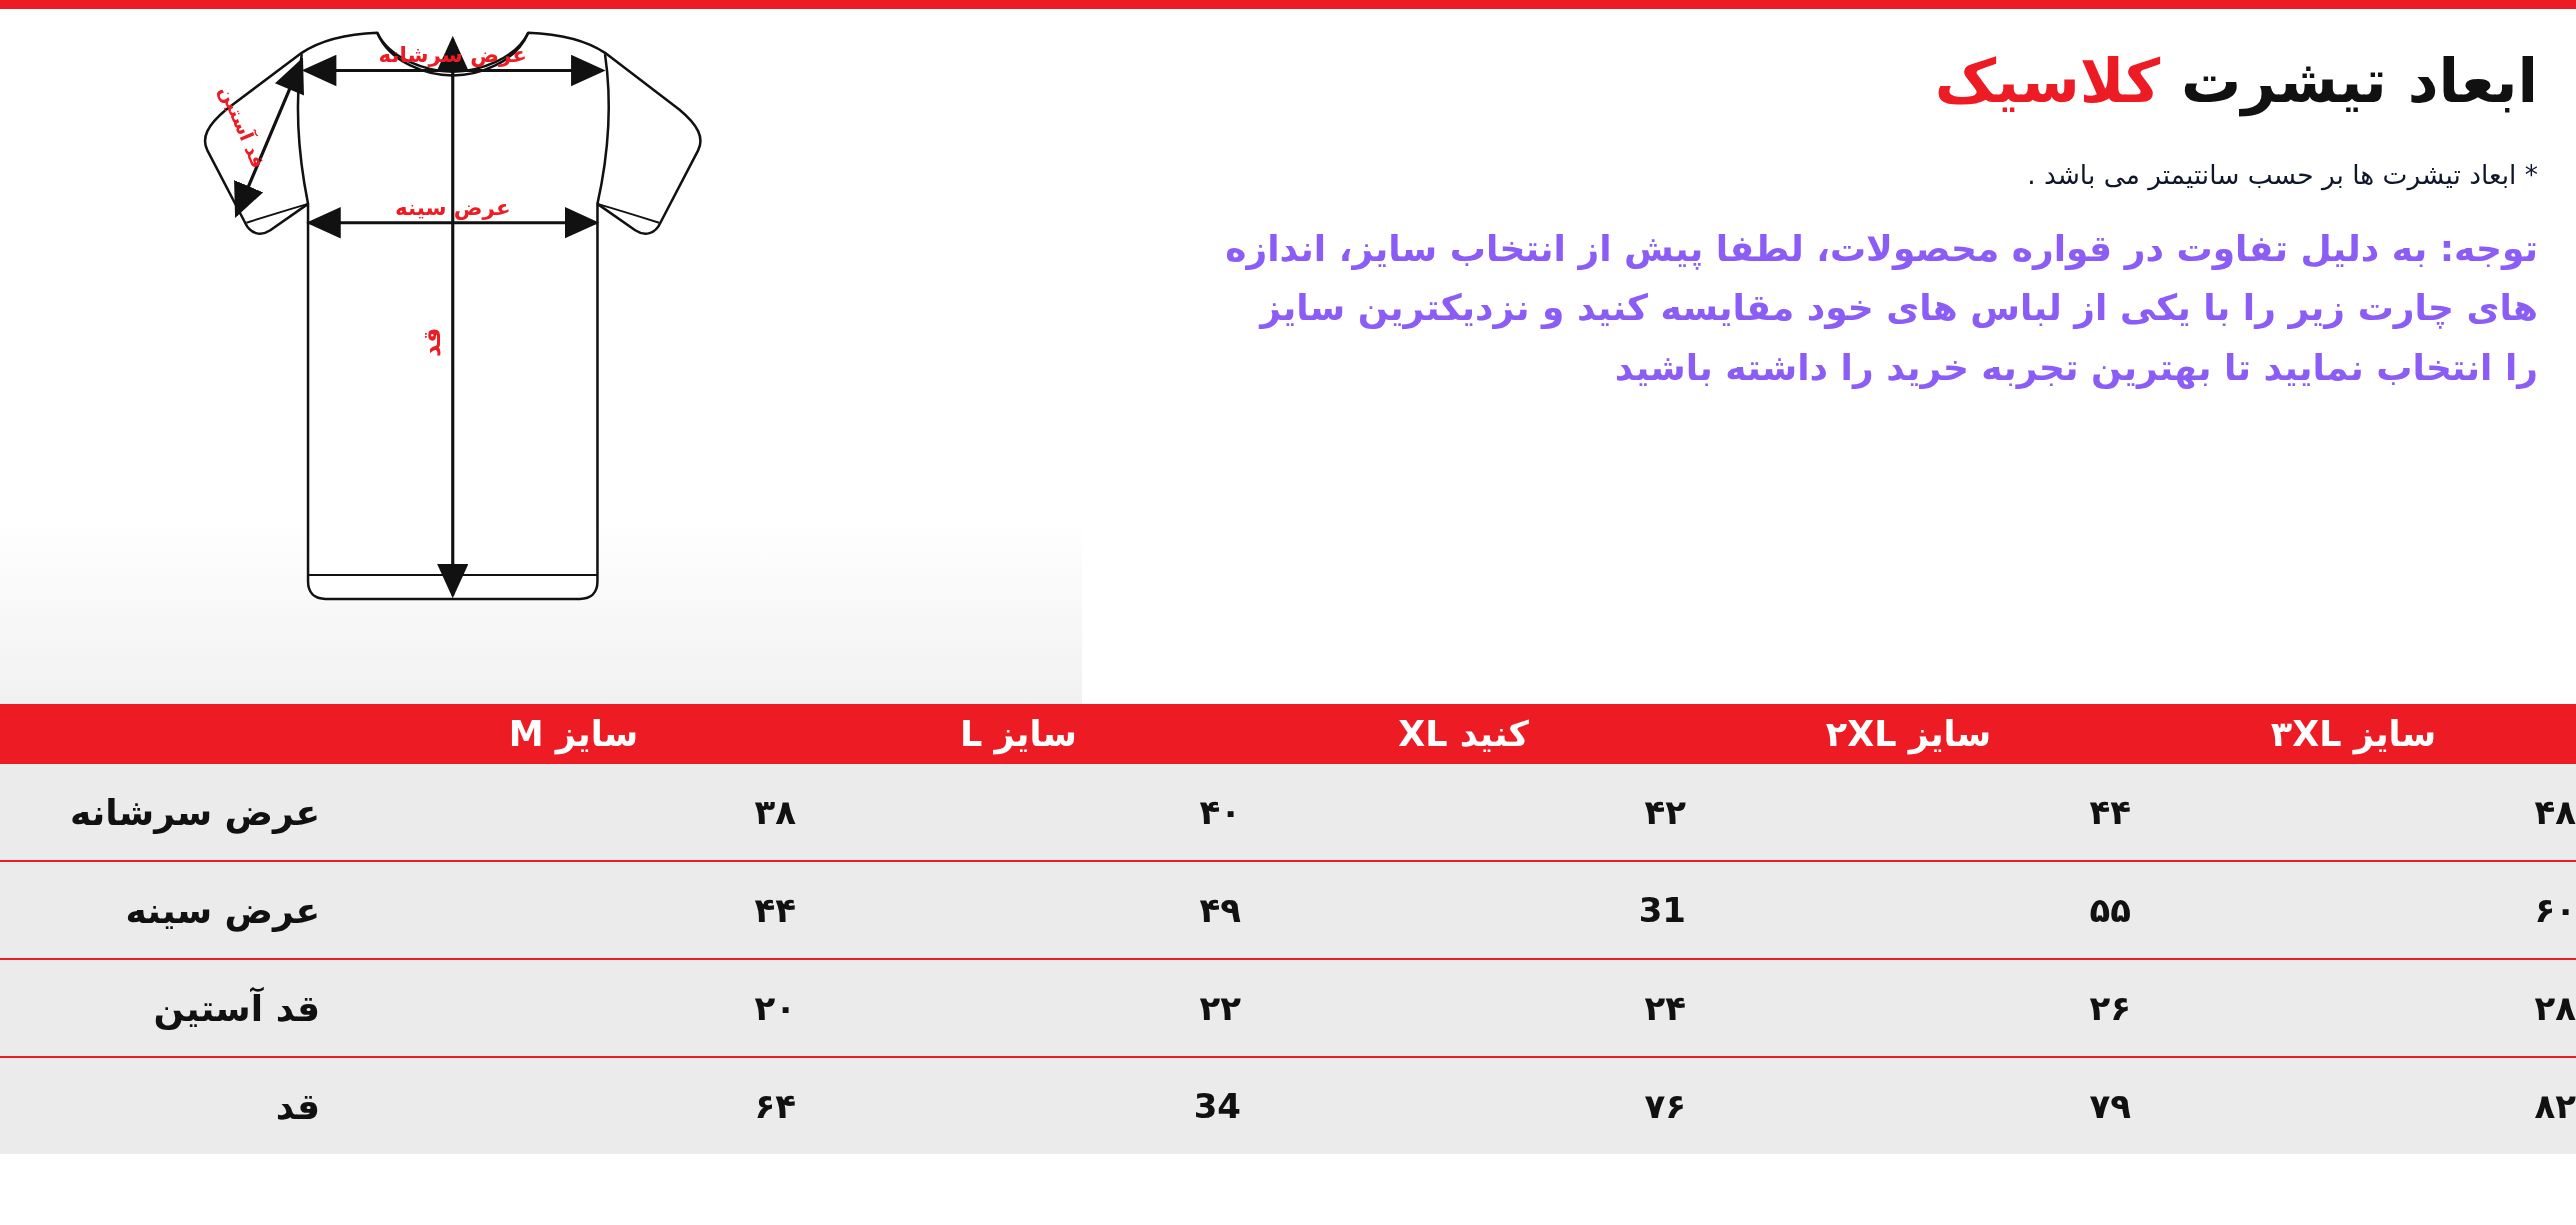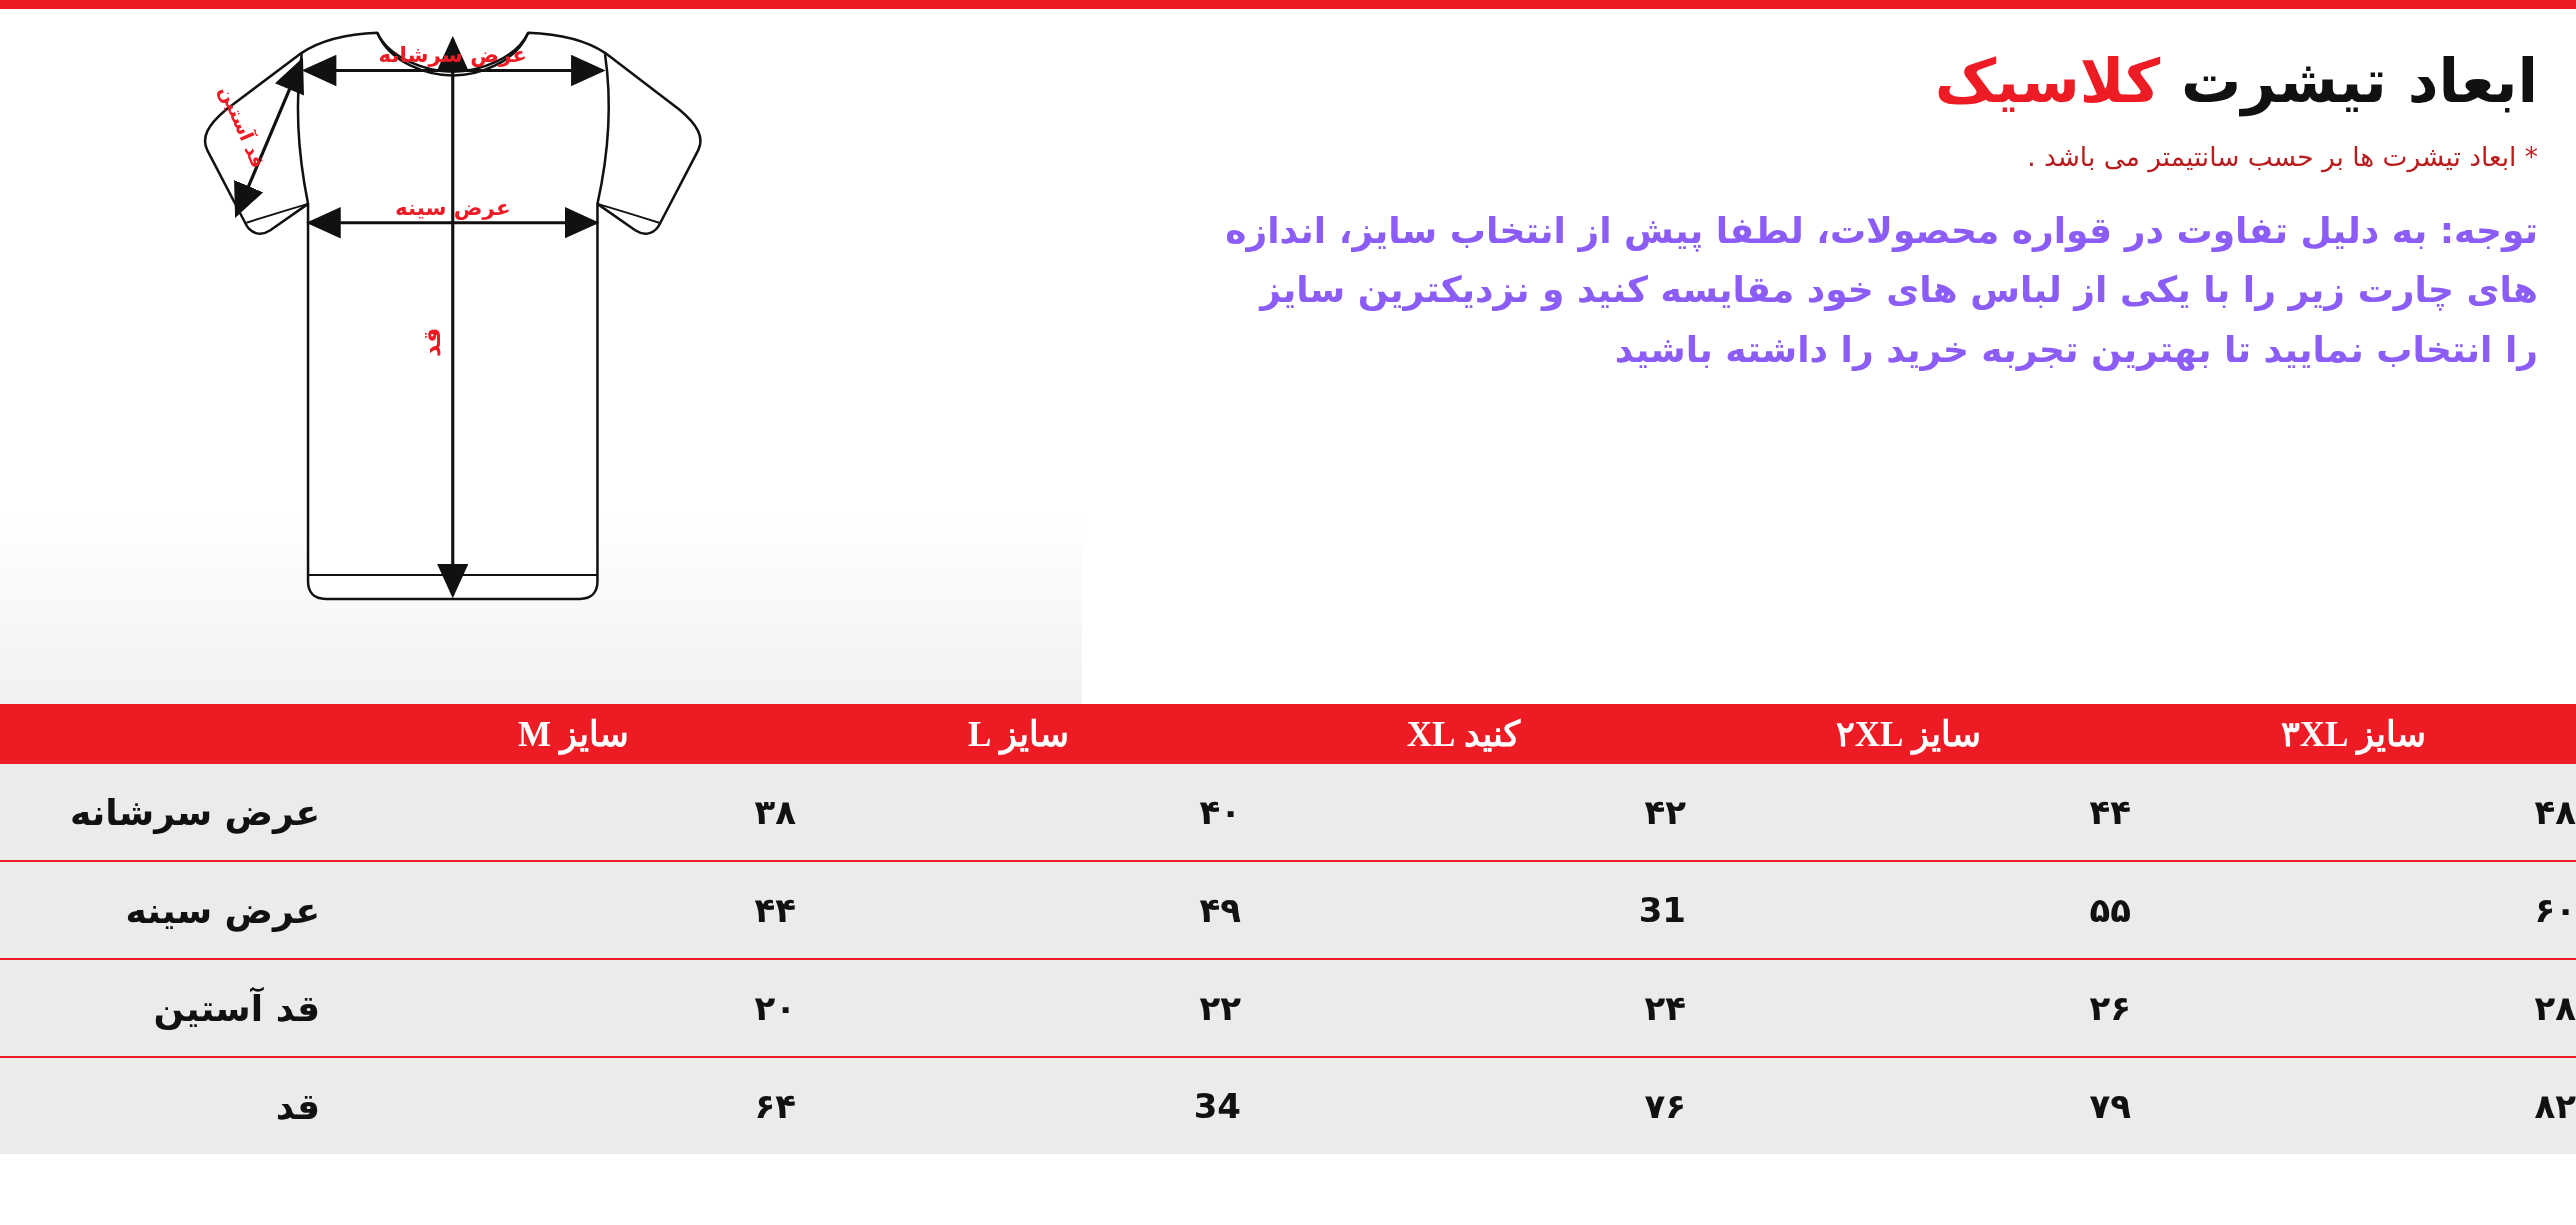--- a/index.html
+++ b/index.html
@@ -60,22 +60,22 @@
     color: #111111;
     line-height: 1.15;
     margin: 0 0 6.3px 0;
     letter-spacing: 0px;
   }
   .title .accent {
     color: #ED1C24;
   }
   .subnote {
     font-size: 26.4px;
-    color: #b91c1c;
-    margin: 25px 0 0 0;
+    color: #0f172a;
+    margin: 43px 0 0 0;
     font-weight: 500;
   }
   .notice {
     font-size: 36px;
     font-weight: bold;
     color: #8b5cf6;
     line-height: 1.65;
     margin: 29px 0 0 0;
   }
 
@@ -105,21 +105,20 @@
   }
   table.size-table th.header-cell {
     background: #ED1C24;
     color: #ffffff;
     font-size: 35px;
     font-weight: bold;
     height: 60px;
     text-align: center;
     padding: 0;
     border: none;
-    font-family: Liberation Serif, serif;
   }
   table.size-table th.header-cell.label-col {
     background: #ED1C24;
   }
   table.size-table td {
     height: 96px;
     font-size: 34px;
     font-weight: bold;
     color: #111111;
     text-align: right;

